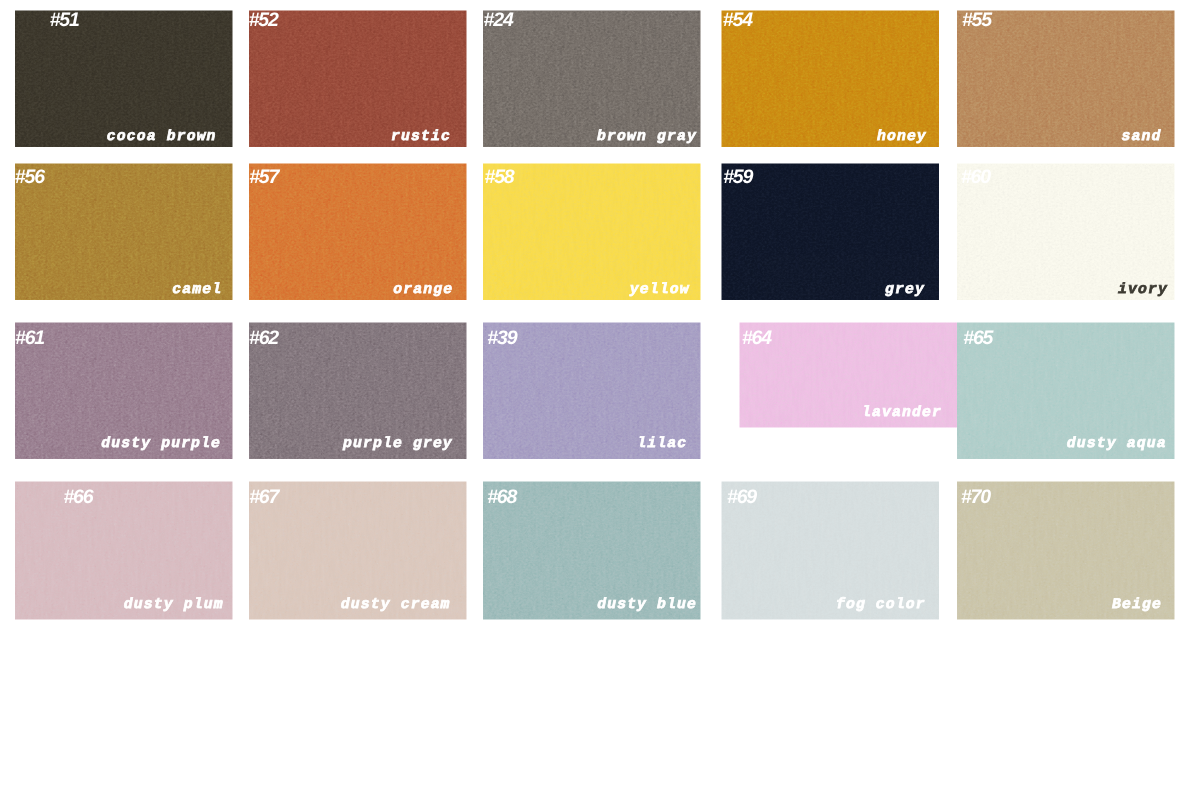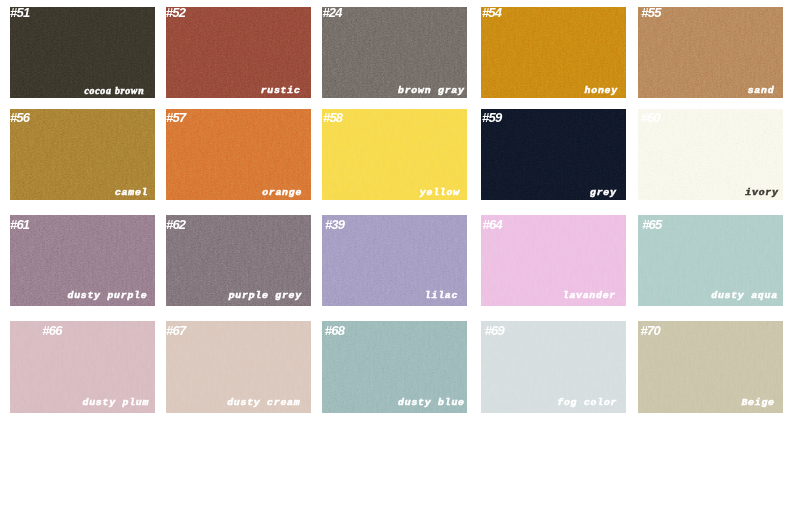--- a/index.html
+++ b/index.html
@@ -76,22 +76,22 @@
       <div class="fleckL" style="opacity: 0.022;">
         <svg class="nz" xmlns="http://www.w3.org/2000/svg">
           <rect width="100%" height="100%" filter="url(#flkL)"></rect>
         </svg>
       </div>
       <div class="fleckD" style="opacity: 0.03;">
         <svg class="nz" xmlns="http://www.w3.org/2000/svg">
           <rect width="100%" height="100%" filter="url(#flkD)"></rect>
         </svg>
       </div>
-      <div class="num" style="top: -2px; left: 0.1px;">#51</div>
-      <div class="name" style="bottom: 2.4px; right: 10.6px; font-family: Liberation Serif, serif;">cocoa brown</div>
+      <div class="num" style="top: -2px; left: 0.1px; padding-left: 23px;">#51</div>
+      <div class="name" style="bottom: 2.4px; right: 10.6px;">cocoa brown</div>
     </div>
     <div class="swatch" style="left: 166px; top: 7px; width: 145px; height: 91px; background: rgb(156, 76, 59);">
       <div class="weave">
         <svg class="nz" xmlns="http://www.w3.org/2000/svg">
           <rect width="100%" height="100%" filter="url(#weft)"></rect>
         </svg>
       </div>
       <div class="noise">
         <svg class="nz" xmlns="http://www.w3.org/2000/svg">
           <rect width="100%" height="100%" filter="url(#fab)"></rect>
@@ -367,21 +367,21 @@
         </svg>
       </div>
       <div class="fleckD" style="opacity: 0.03;">
         <svg class="nz" xmlns="http://www.w3.org/2000/svg">
           <rect width="100%" height="100%" filter="url(#flkD)"></rect>
         </svg>
       </div>
       <div class="num" style="top: 1.5px; left: 2.9px;">#39</div>
       <div class="name" style="bottom: 4.8px; right: 8.9px;">lilac</div>
     </div>
-    <div class="swatch" style="left: 481px; top: 215px; width: 145px; height: 91px; background: rgb(241, 196, 231);">
+    <div class="swatch" style="left: 493px; top: 215px; width: 145px; height: 70px; background: rgb(241, 196, 231);">
       <div class="weave">
         <svg class="nz" xmlns="http://www.w3.org/2000/svg">
           <rect width="100%" height="100%" filter="url(#weft)"></rect>
         </svg>
       </div>
       <div class="noise">
         <svg class="nz" xmlns="http://www.w3.org/2000/svg">
           <rect width="100%" height="100%" filter="url(#fab)"></rect>
         </svg>
       </div>

